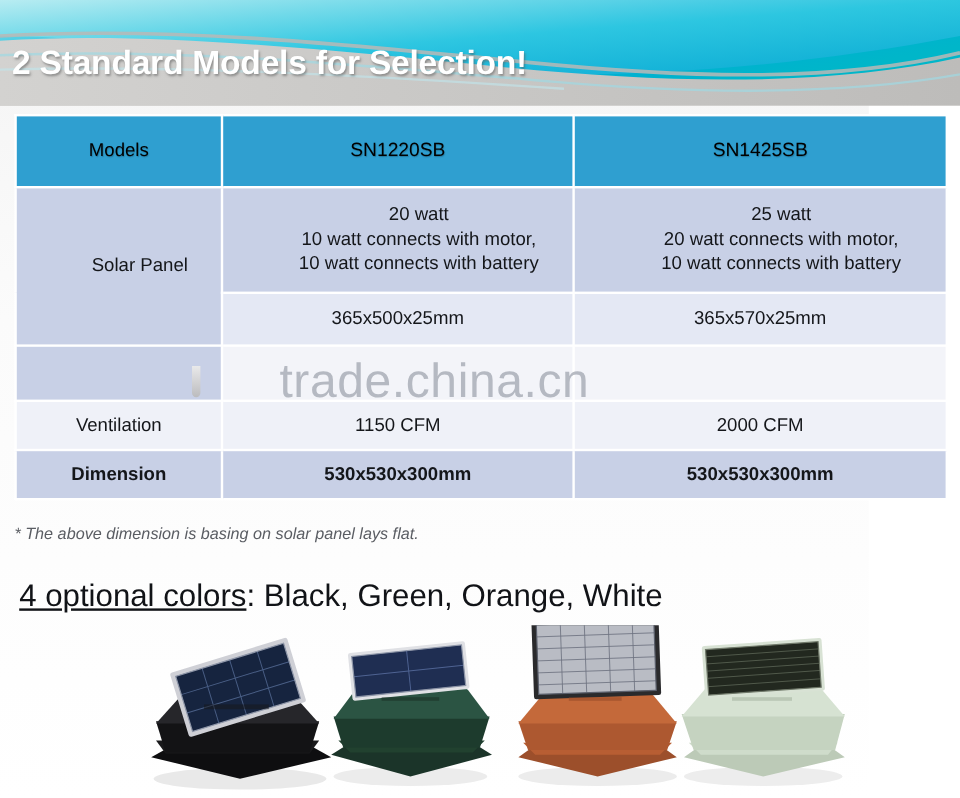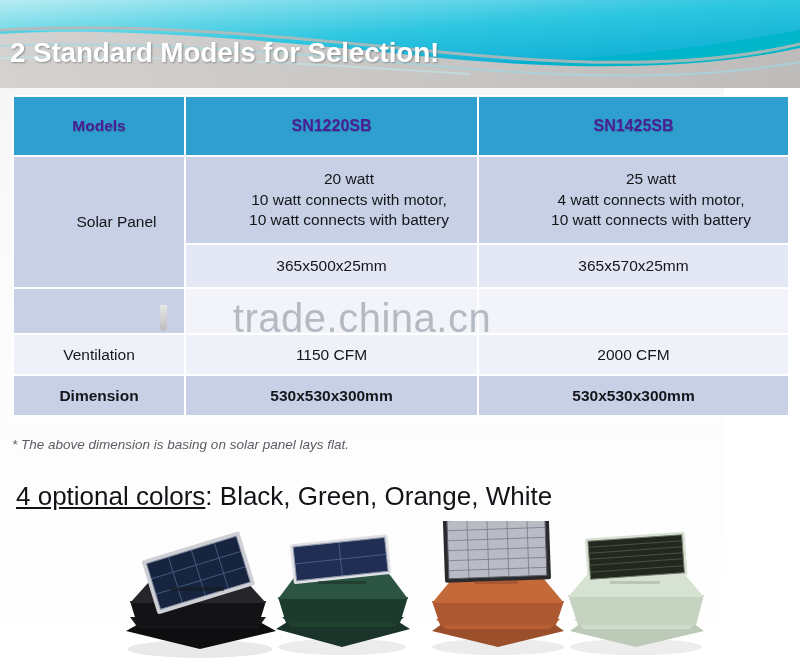--- a/index.html
+++ b/index.html
@@ -49,22 +49,22 @@
     vertical-align: middle;
     color: #14161a;
     font-size: 15.5px;
   }
   .col-label { width: 172px; }
   .col-a { width: 293px; }
   .col-b { width: 311px; }
 
   .hdr th {
     background: #2f9fd0;
-    color: #4c1d95;
-    font-weight: bold;
+    color: #000000;
+    font-weight: normal;
     font-size: 16px;
     height: 60px;
     border-color: #ffffff;
     text-shadow: 0.5px 0.5px 1px rgba(0,0,0,0.25);
   }
   .hdr th.lbl { font-size: 15.5px; }
 
   td.shade      { background: #c8d0e6; }
   td.shade-lite { background: #e4e8f4; }
   td.shade-pale { background: #eff1f8; margin-top: 15px; }
@@ -181,21 +181,21 @@
 
     <tr class="row-sp">
       <td class="shade" rowspan="2">Solar Panel</td>
       <td class="shade multi">
         <div>20 watt</div>
         <div>10 watt connects with motor,</div>
         <div>10 watt connects with battery</div>
       </td>
       <td class="shade multi">
         <div>25 watt</div>
-        <div>4 watt connects with motor,</div>
+        <div>20 watt connects with motor,</div>
         <div>10 watt connects with battery</div>
       </td>
     </tr>
 
     <tr class="row-dim1">
       <td class="shade-lite">365x500x25mm</td>
       <td class="shade-lite">365x570x25mm</td>
     </tr>
 
     <tr class="row-gap">

